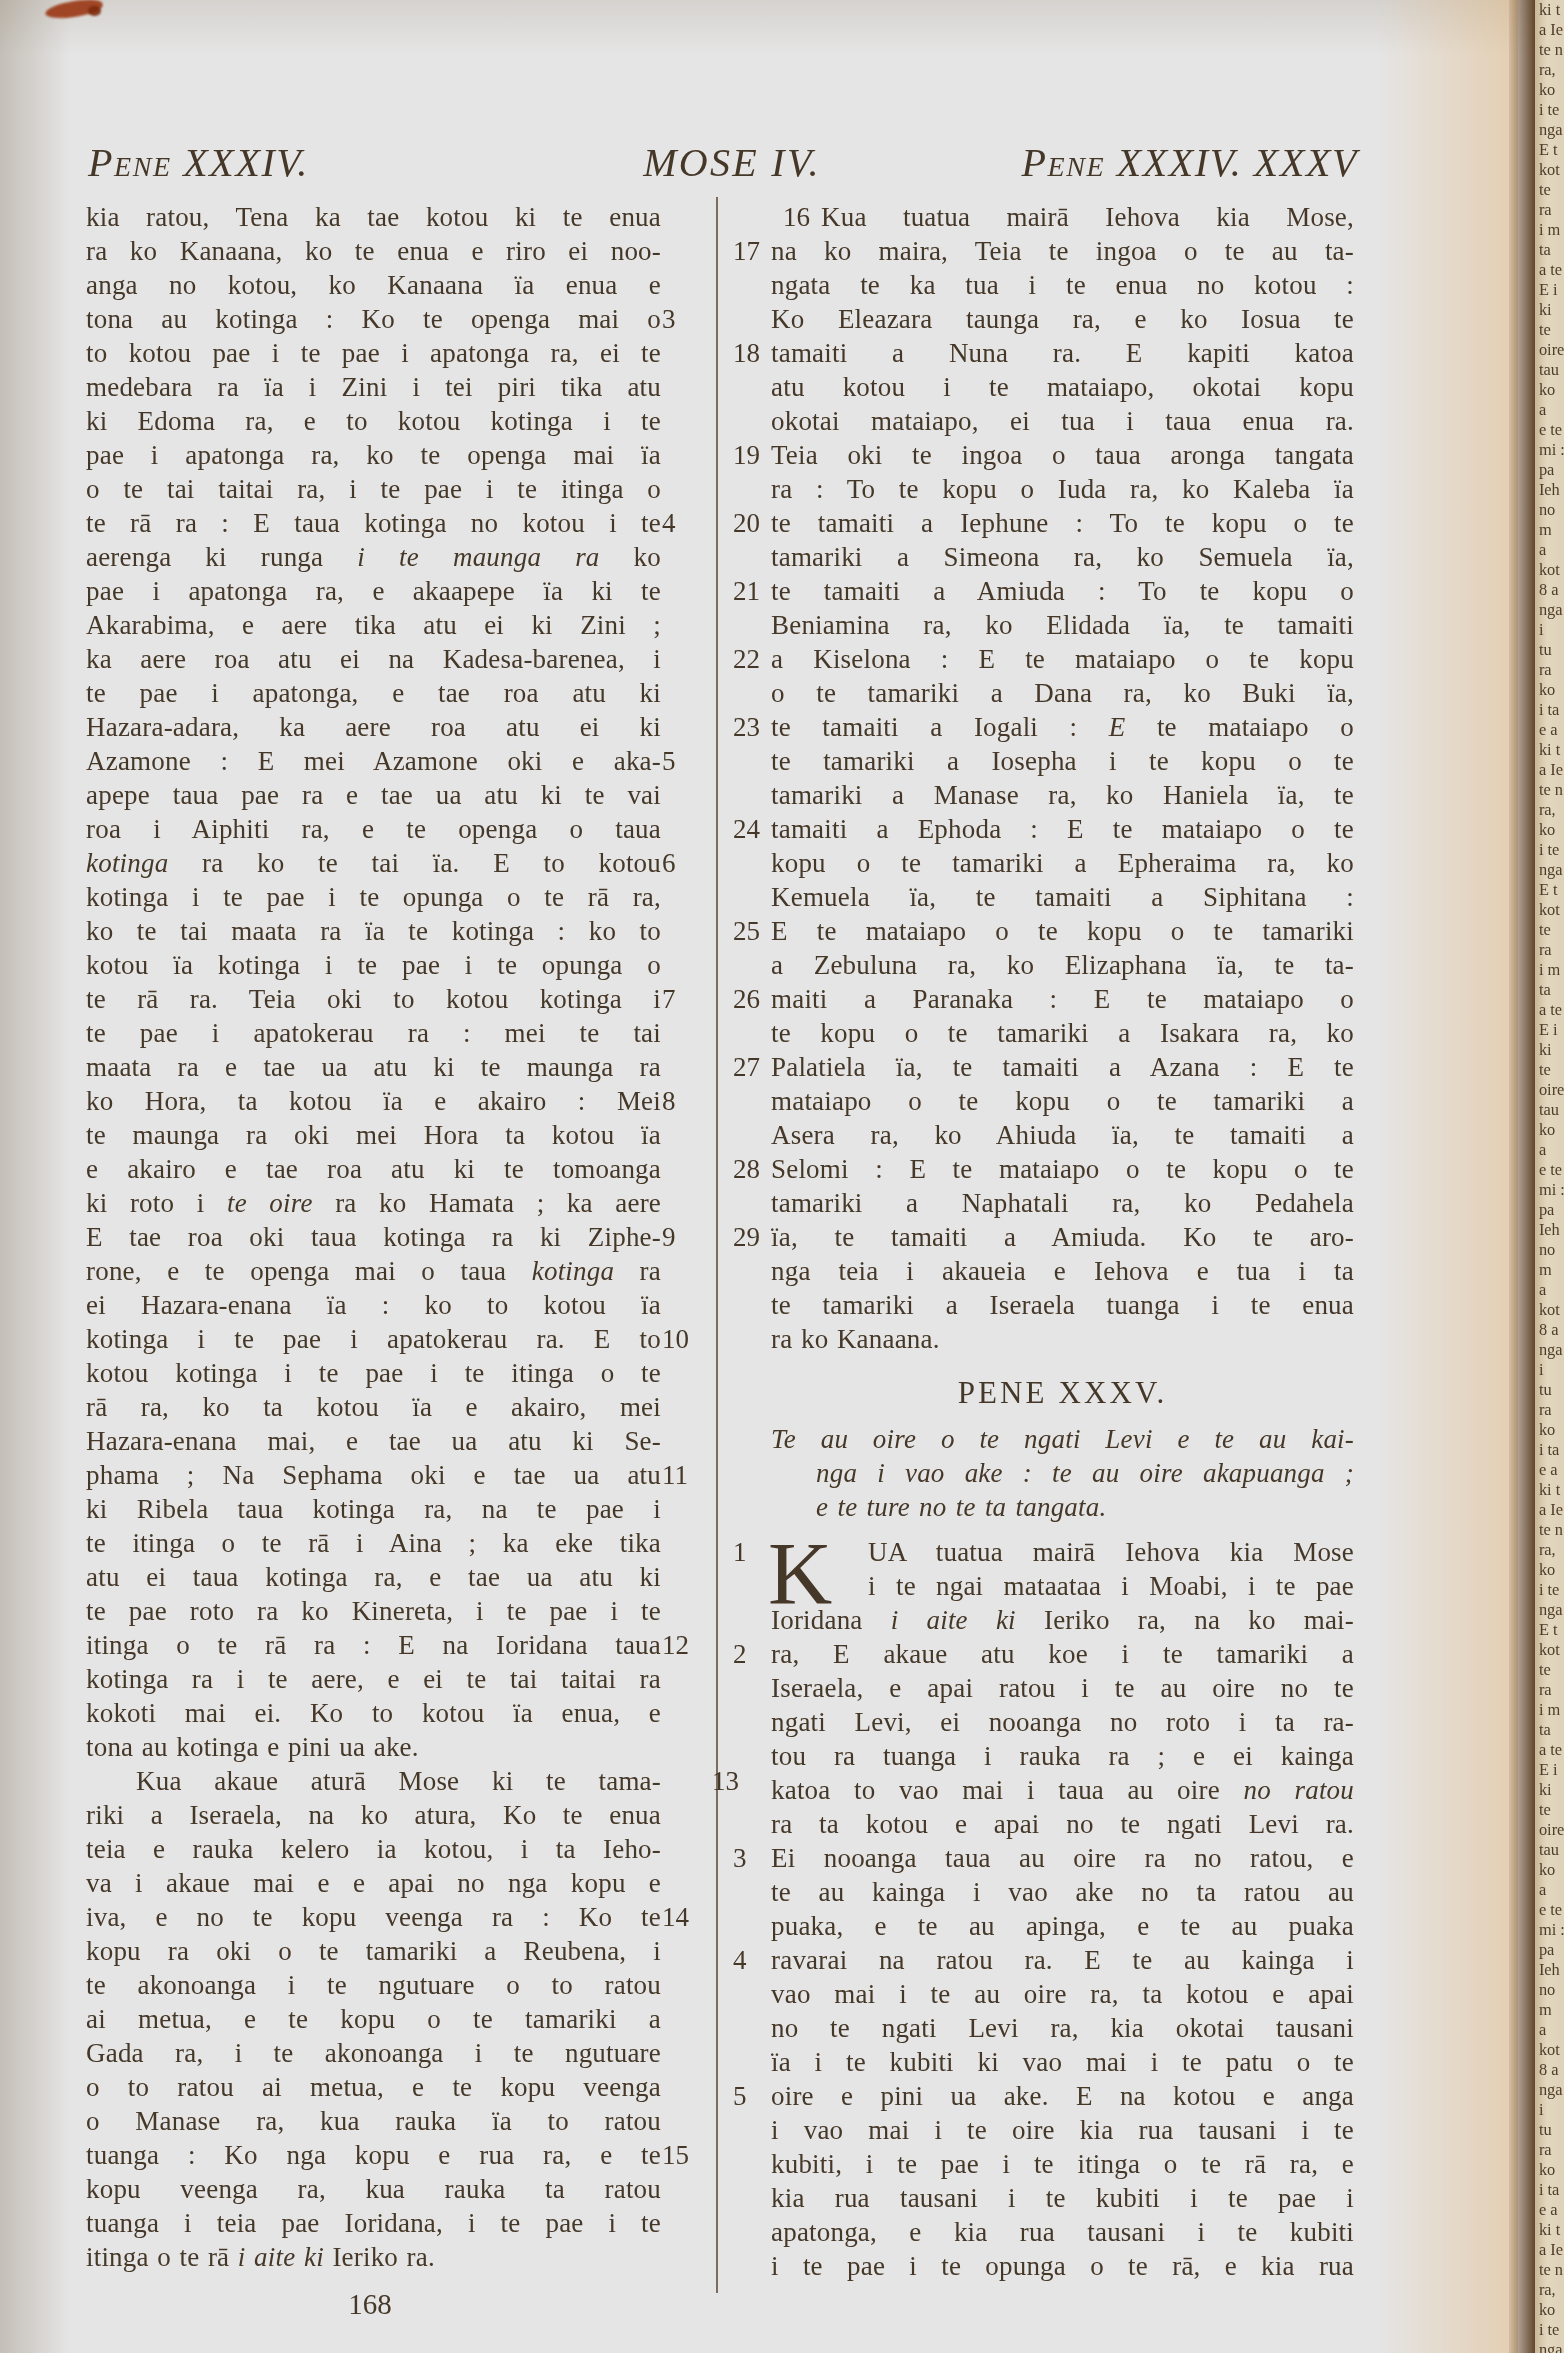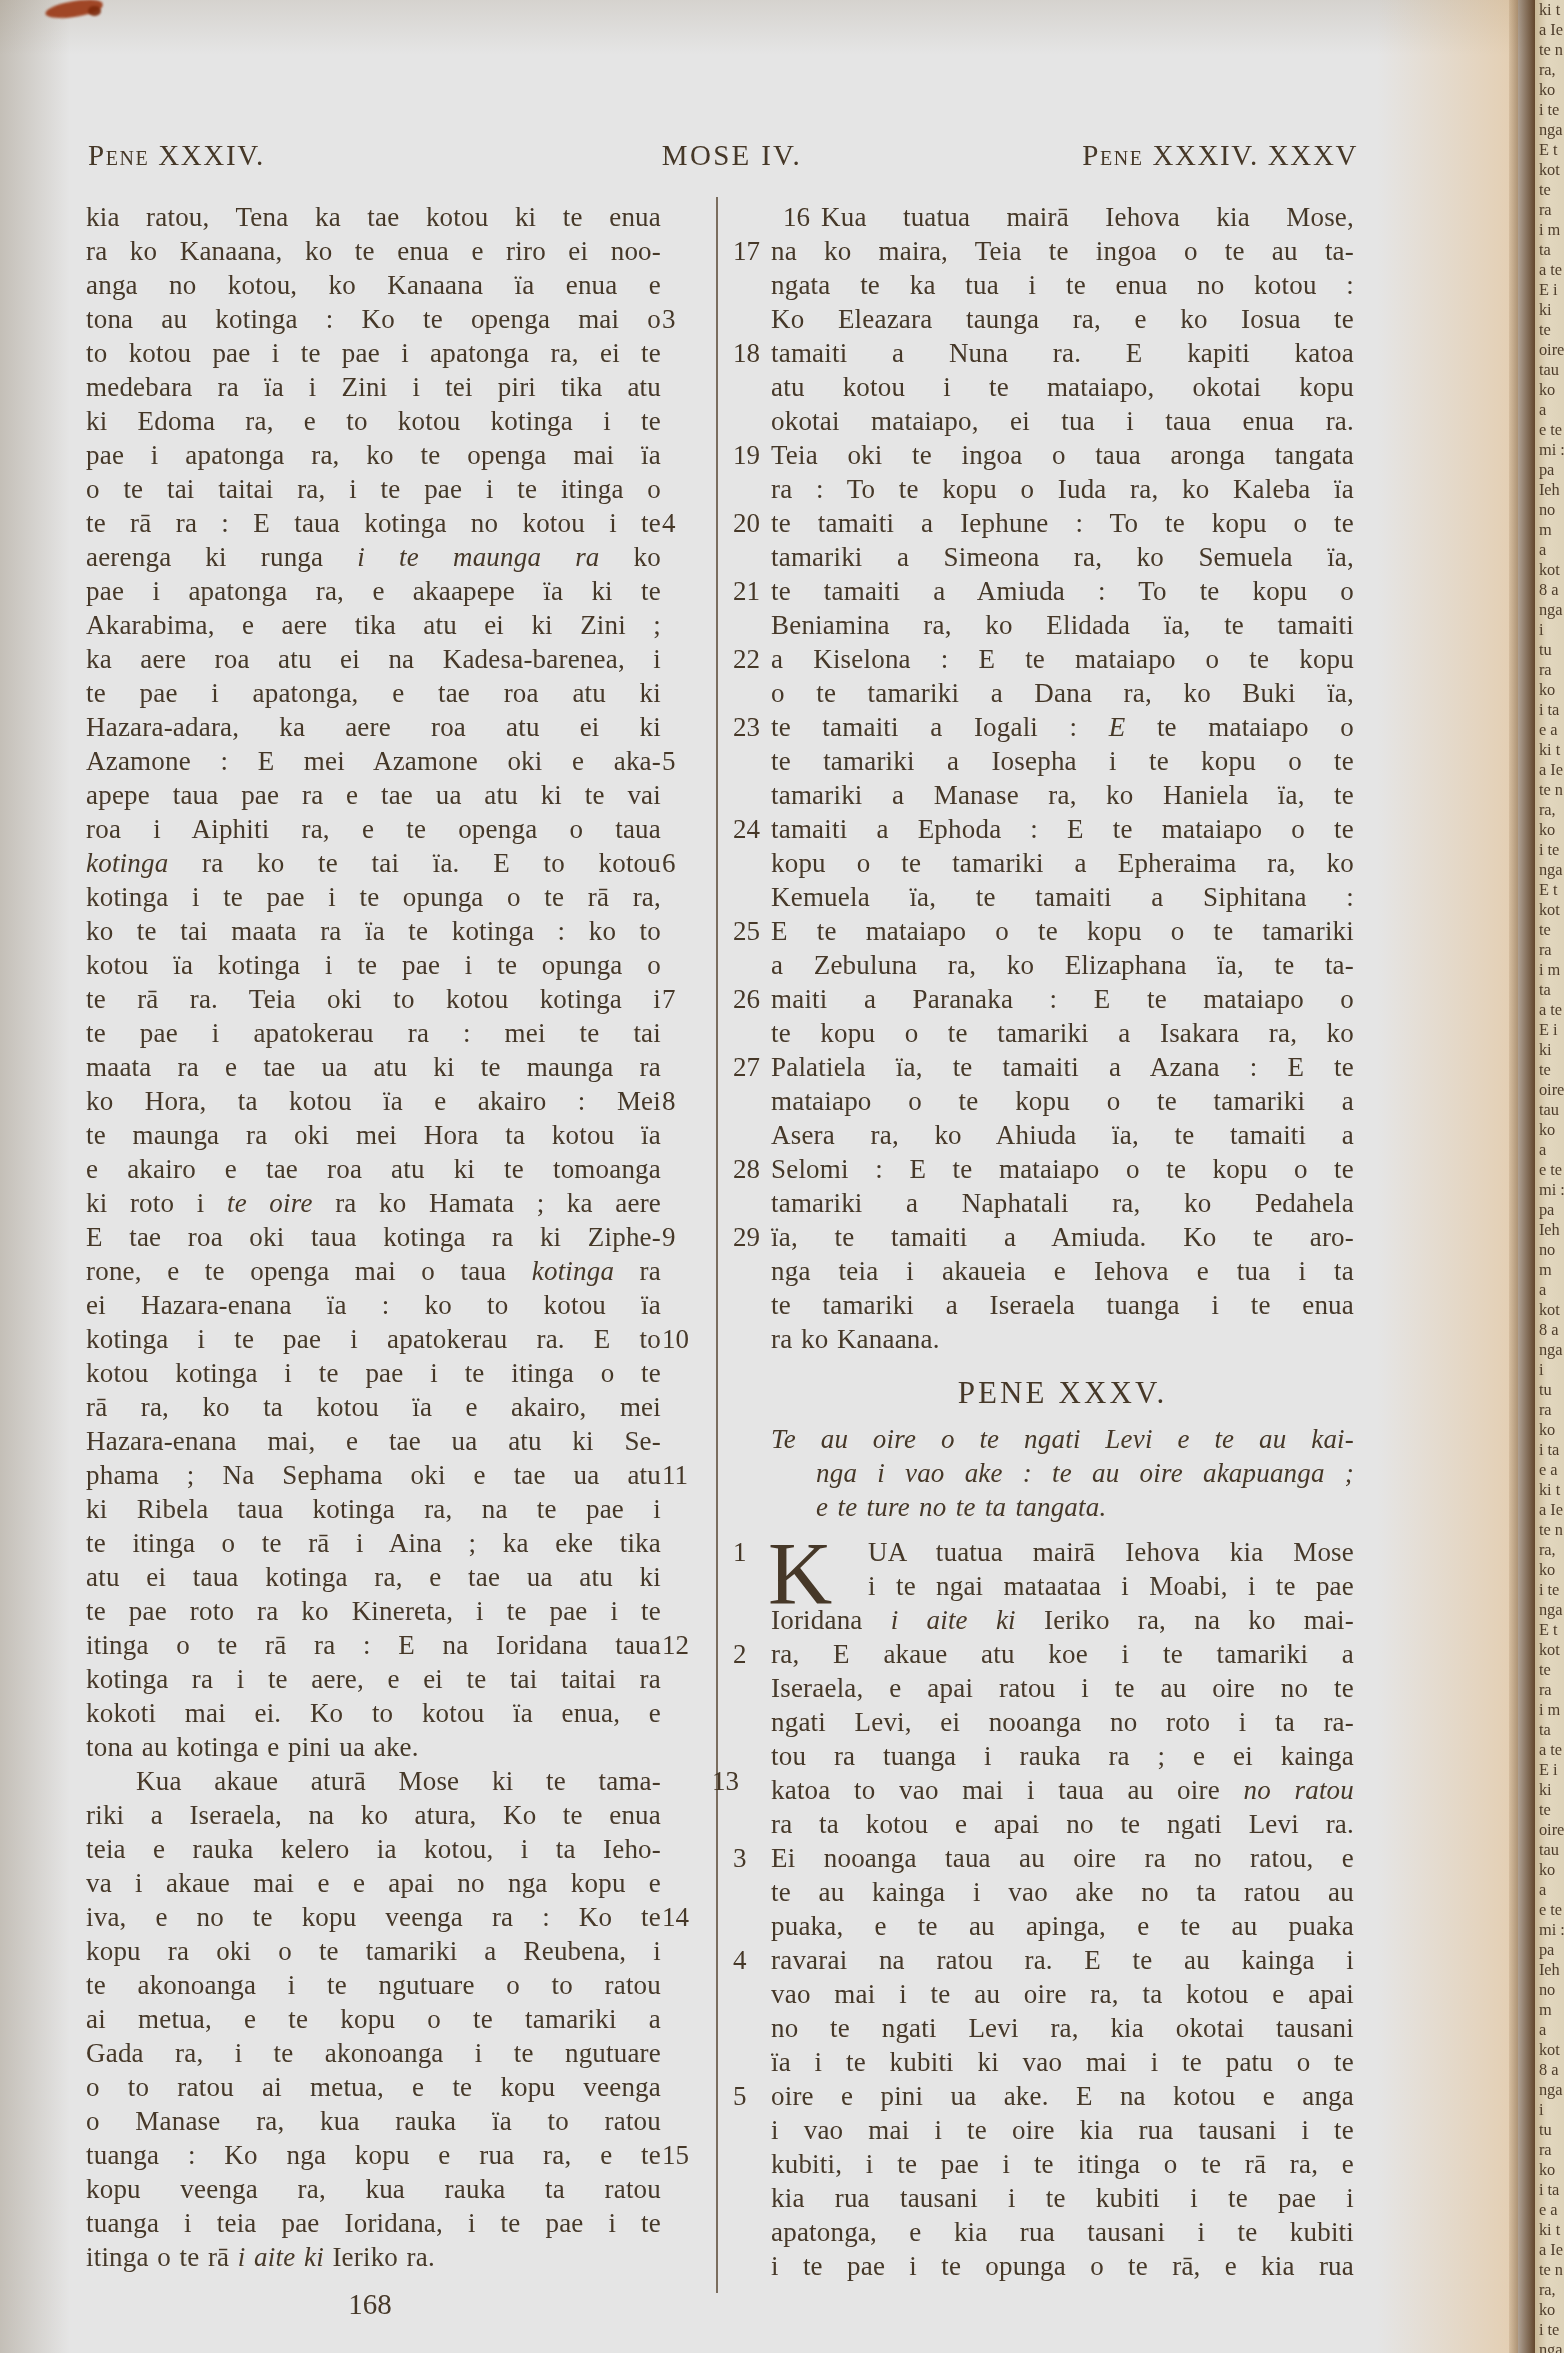--- a/index.html
+++ b/index.html
@@ -32,21 +32,21 @@
   }
   .stain{
     position:absolute;left:45px;top:0.8px;width:58px;height:15.6px;
     background:#99330f;border-radius:60% 40% 55% 45%;
     filter:blur(1.1px);opacity:.88;transform:rotate(-7deg);
   }
   .stain2{position:absolute;left:88px;top:6.3px;width:12.5px;height:10.2px;
     background:#7d2a0c;border-radius:50%;filter:blur(0.8px);opacity:.9;}
 
   
-  .hdr{position:absolute;top:139px;height:41px;font-size:29px;letter-spacing:1.6px;}
+  .hdr{position:absolute;top:139px;height:41px;font-size:40px;letter-spacing:1.6px;font-style:italic;}
   .hdr-left{left:88px;width:329px;text-align:left;font-variant:small-caps;}
   .hdr-center{left:634px;width:196px;text-align:center;letter-spacing:2.3px;}
   .hdr-right{left:962px;width:396px;text-align:right;font-variant:small-caps;}
 
   
   .col{position:absolute;top:202px;}
   .col-left{left:86px;width:575px;}
   .col-right{left:771px;width:583px;}
   .line{
     position:relative;height:34px;

